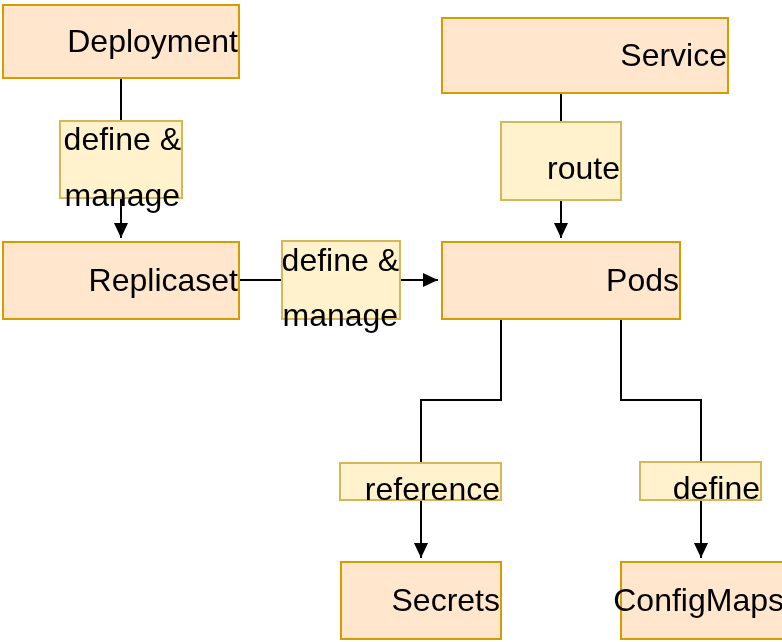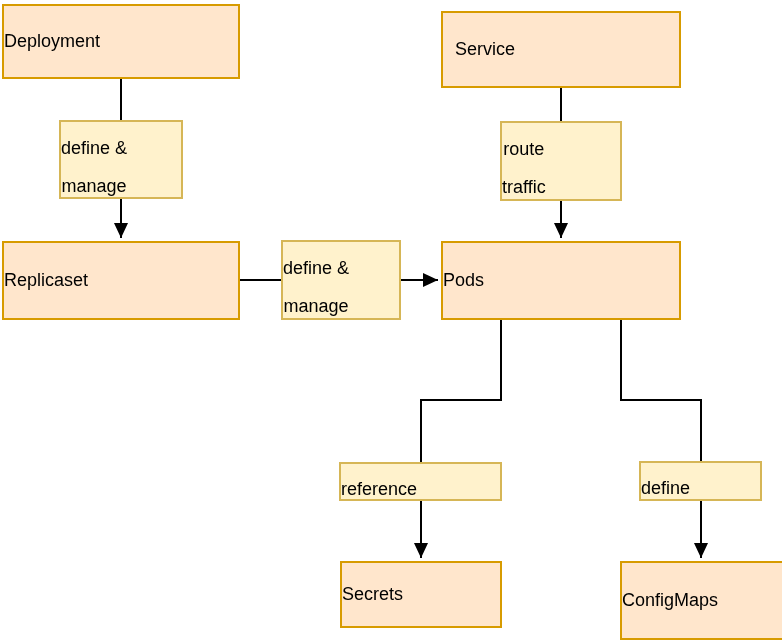--- a/index.html
+++ b/index.html
@@ -22,23 +22,23 @@
     fill: none;
     stroke: var(--edge-color, #000);
     stroke-width: 2;
   }
   .box {
     position: absolute;
     z-index: 2;
     box-sizing: border-box;
     display: flex;
     align-items: center;
-    justify-content: flex-start;
+    justify-content: flex-end;
     text-align: center;
-    font-size: 18px;
+    font-size: 32px;
     line-height: 1.22;
     color: var(--text-color, #000);
     white-space: nowrap;
   }
   .node {
     background: var(--node-fill, #ffe6cc);
     border: 2px solid var(--node-stroke, #d79b00);
   }
   .elabel {
     background: var(--label-fill, #fff2cc);
@@ -71,35 +71,34 @@
     <path class="connector" d="M421,501 L421,558" marker-end="url(#arrow)"></path>
 
     <path class="connector" d="M621,320 L621,400 L701,400 L701,461"></path>
     <path class="connector" d="M701,501 L701,558" marker-end="url(#arrow)"></path>
   </svg>
 
   <div class="box node" style="left:2px; top:4px; width:238px; height:75px;">
     <span>Deployment</span>
   </div>
 
-  <div class="box node" style="left:441px; top:11px; width:240px; height:77px;padding-left:12px;">
+  <div class="box node" style="left:441px; top:17px; width:288px; height:77px;padding-left:12px;">
     <span>Service</span>
   </div>
 
   <div class="box elabel" style="left:59px; top:120px; width:124px; height:79px;">
     <span>
       <span class="ln">define &amp;</span>
       <span class="ln">manage</span>
     </span>
   </div>
 
   <div class="box elabel" style="left:500px; top:121px; width:122px; height:80px;">
     <span>
       <span class="ln">route</span>
-      <span class="ln">traffic</span>
     </span>
   </div>
 
   <div class="box node" style="left:2px; top:241px; width:238px; height:79px;">
     <span>Replicaset</span>
   </div>
 
   <div class="box elabel" style="left:281px; top:240px; width:120px; height:80px;">
     <span>
       <span class="ln">define &amp;</span>
@@ -112,21 +111,21 @@
   </div>
 
   <div class="box elabel" style="left:339px; top:462px; width:163px; height:39px;">
     <span class="ln">reference</span>
   </div>
 
   <div class="box elabel" style="left:639px; top:461px; width:123px; height:40px;">
     <span class="ln">define</span>
   </div>
 
-  <div class="box node" style="left:340px; top:561px; width:162px; height:67px;">
+  <div class="box node" style="left:340px; top:561px; width:162px; height:79px;">
     <span>Secrets</span>
   </div>
 
   <div class="box node" style="left:620px; top:561px; width:166px; height:79px;">
     <span>ConfigMaps</span>
   </div>
 
 </div>
 
 </body></html>

